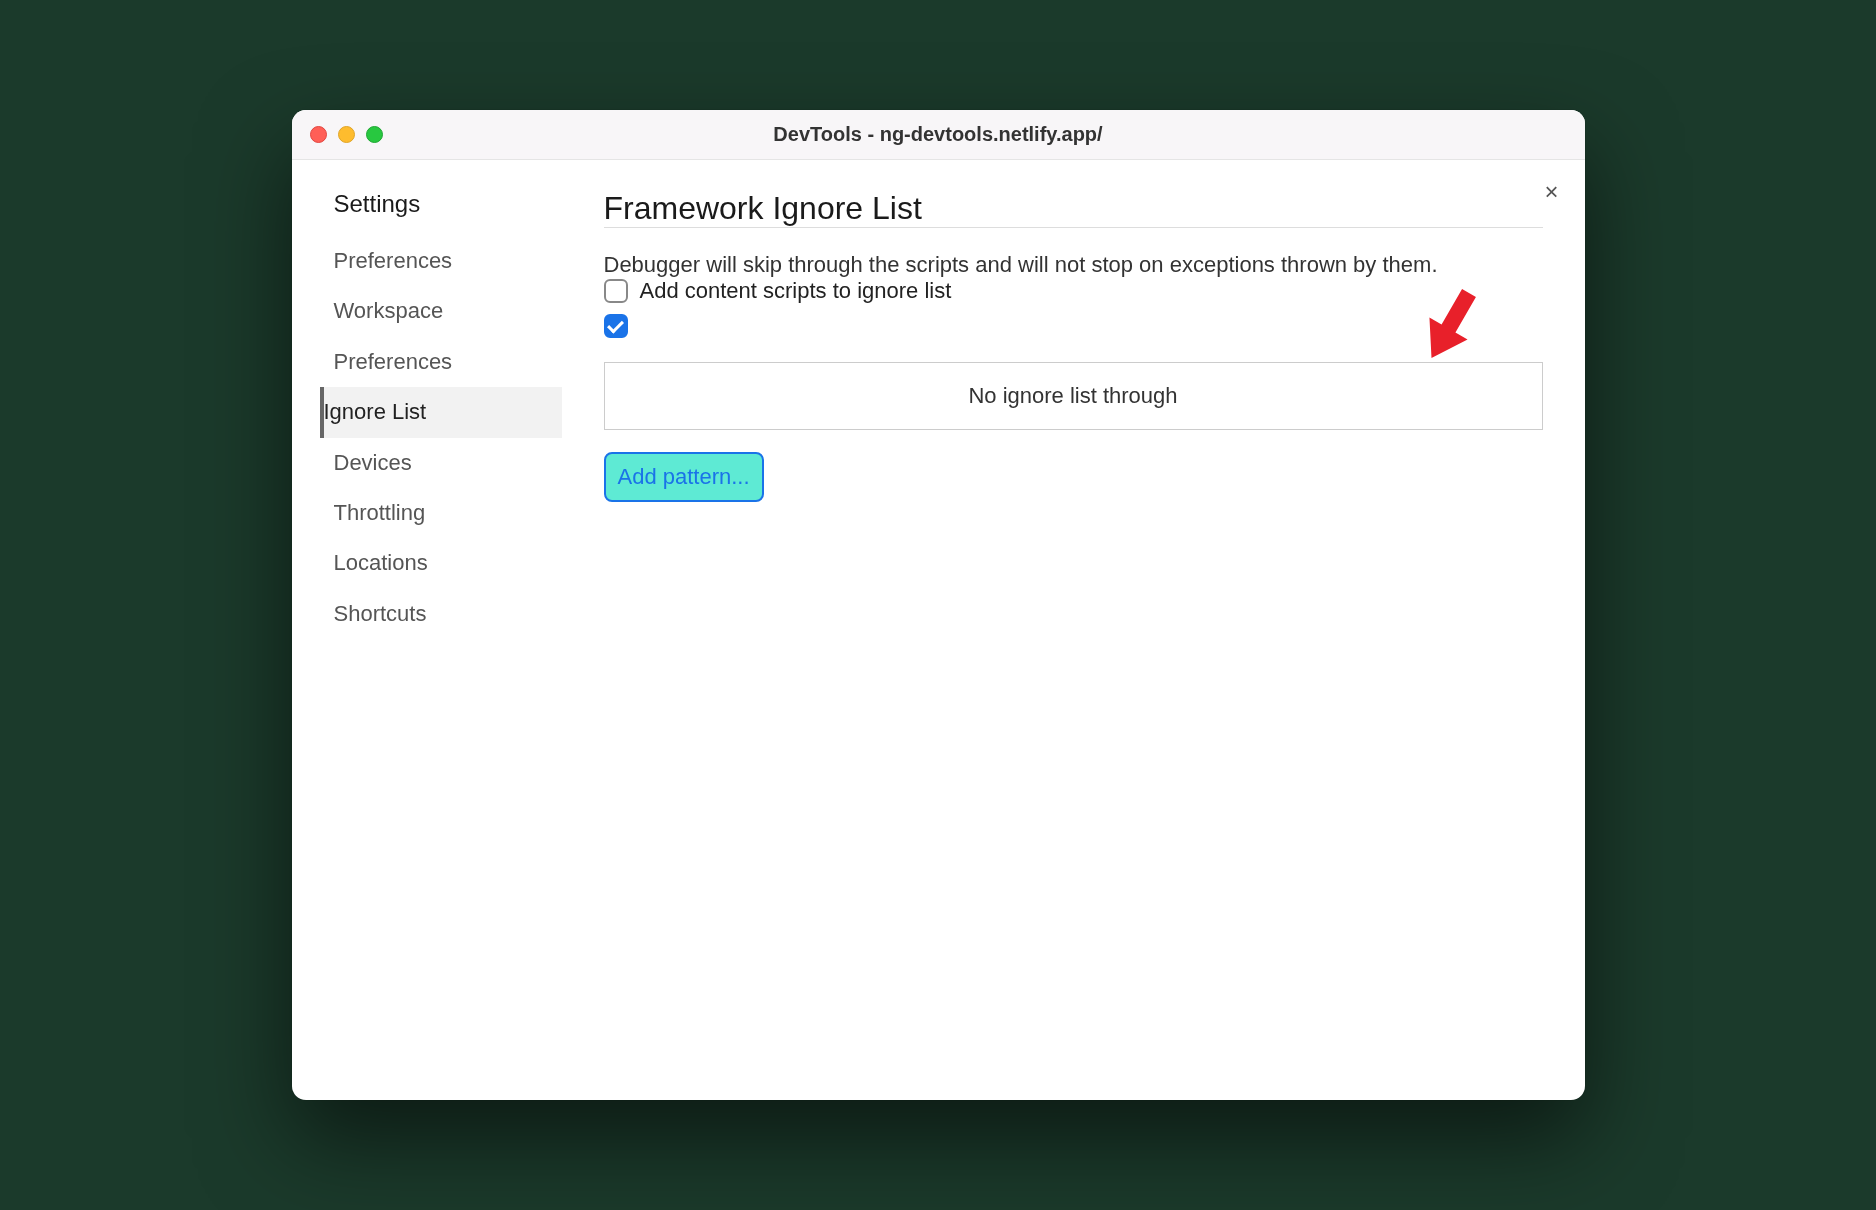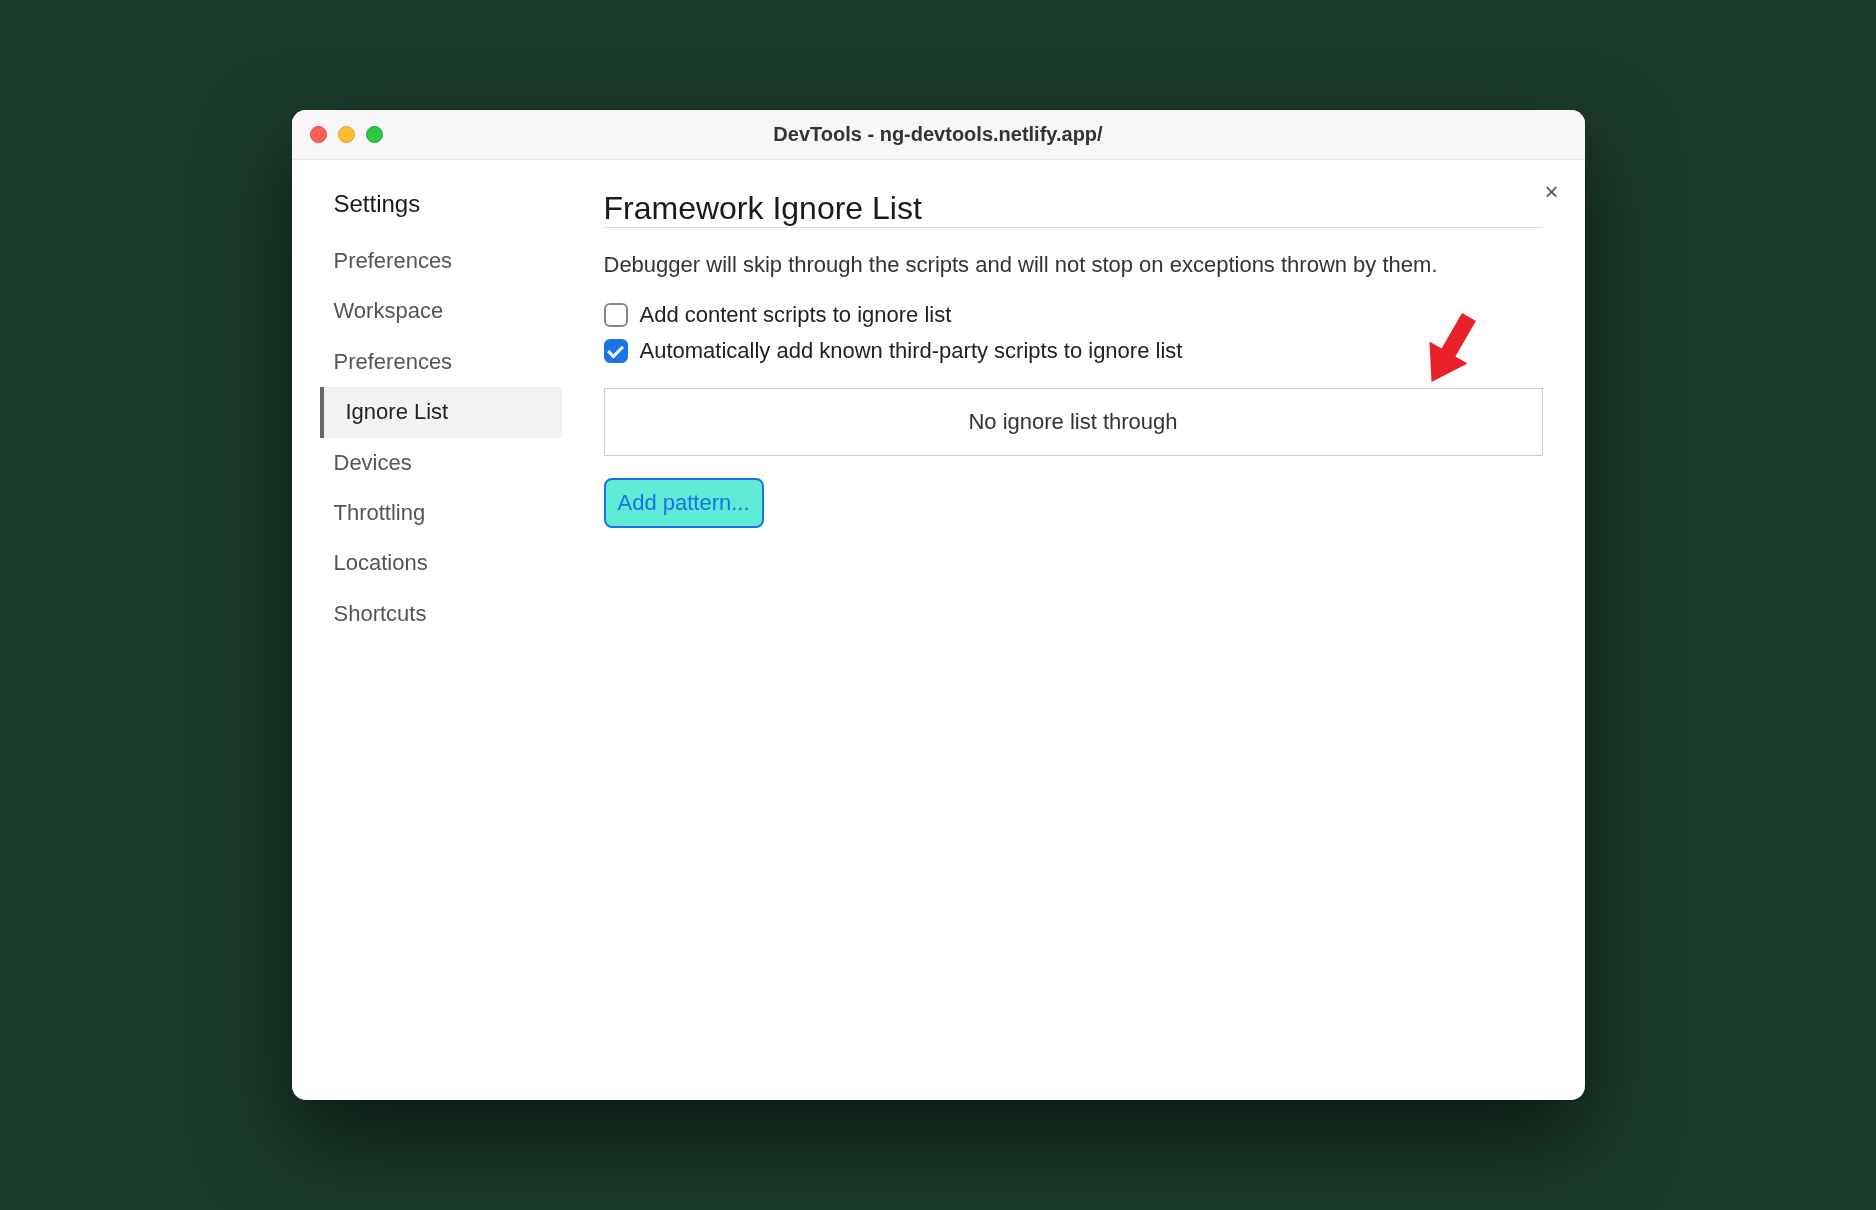--- a/index.html
+++ b/index.html
@@ -74,38 +74,37 @@
     font-size: 22px;
     color: #555;
     padding: 12px 14px;
     cursor: pointer;
     line-height: 1.2;
   }
   .sidebar-item.active {
     background: #f2f2f2;
     color: #222;
     border-left: 4px solid #666;
-    padding-left: 22px;
+    padding-left: 0;
     margin-left: -0px;
   }
   .main {
     flex: 1;
     padding: 22px 42px 0 42px;
   }
   .panel-title {
     font-size: 32px;
     font-weight: 500;
     color: #1a1a1a;
     border-bottom: 1px solid #ddd;
     margin-bottom: 24px;
   }
   .description {
     font-size: 22px;
     color: #333;
-    margin-bottom: 24px;
   }
   .checkbox-row {
     display: flex;
     align-items: center;
     gap: 12px;
     margin-bottom: 10px;
     font-size: 22px;
     color: #222;
   }
   .cb {
@@ -189,21 +188,20 @@
       <div class="panel-title">Framework Ignore List</div>
       <div class="description">Debugger will skip through the scripts and will not stop on exceptions thrown by them.</div>
 
       <div class="checkbox-row" style="position:relative;text-align:right;">
         <span class="cb" id="cb1"></span>
         <span>Add content scripts to ignore list</span>
       </div>
 
       <div class="checkbox-row" style="position:relative;">
         <span class="cb checked" id="cb2"></span>
-        <span>Automatically add known third-party scripts to ignore list</span>
         <svg class="annotation-arrow" style="left:800px; top:-40px;" width="100" height="90" viewBox="0 0 100 90">
           <g transform="rotate(210 50 45)">
             <polygon points="50,0 72,34 58,34 58,75 42,75 42,34 28,34" fill="#e8202a"></polygon>
           </g>
         </svg>
       </div>
 
       <div class="pattern-box">
         <span>No ignore list through</span>
       </div>

